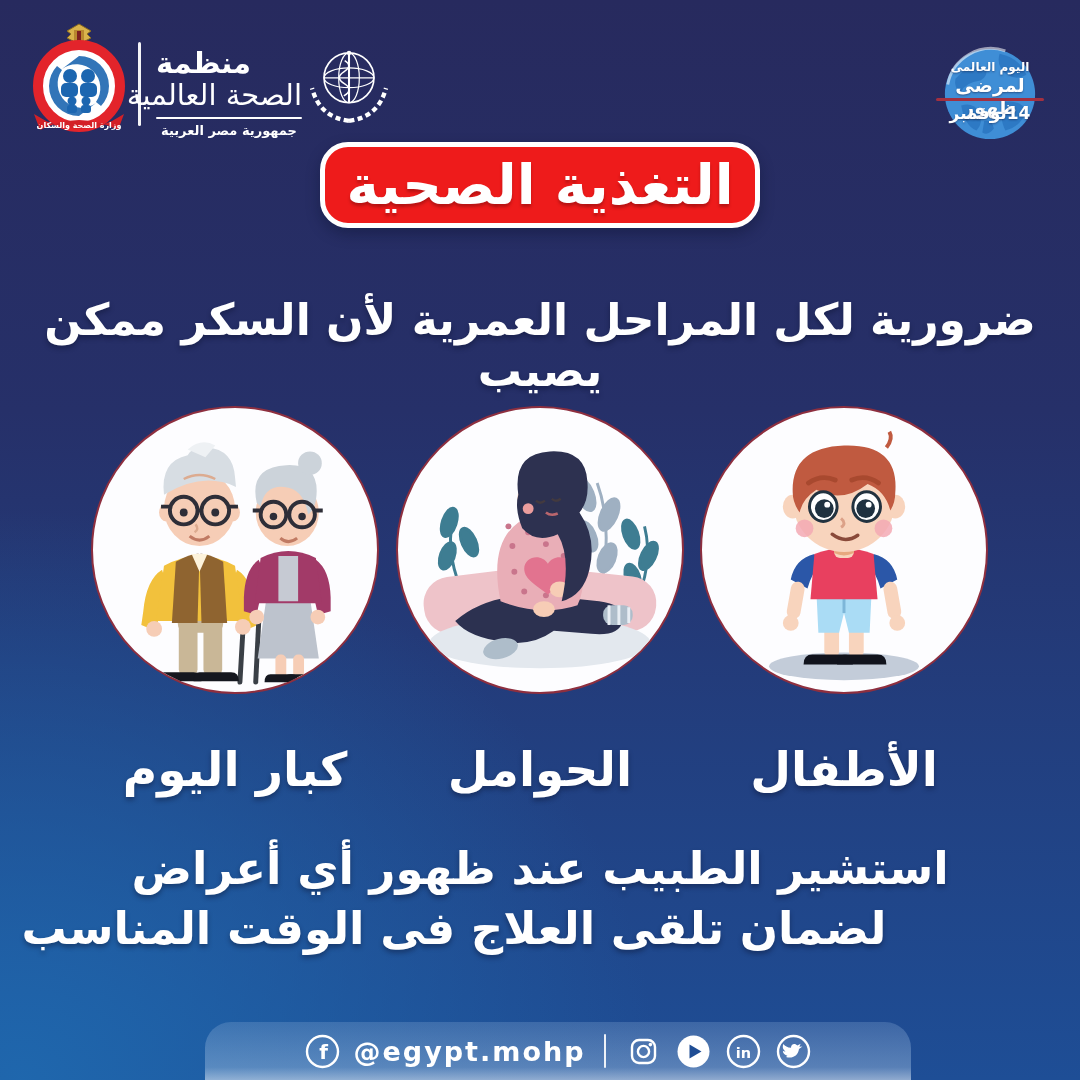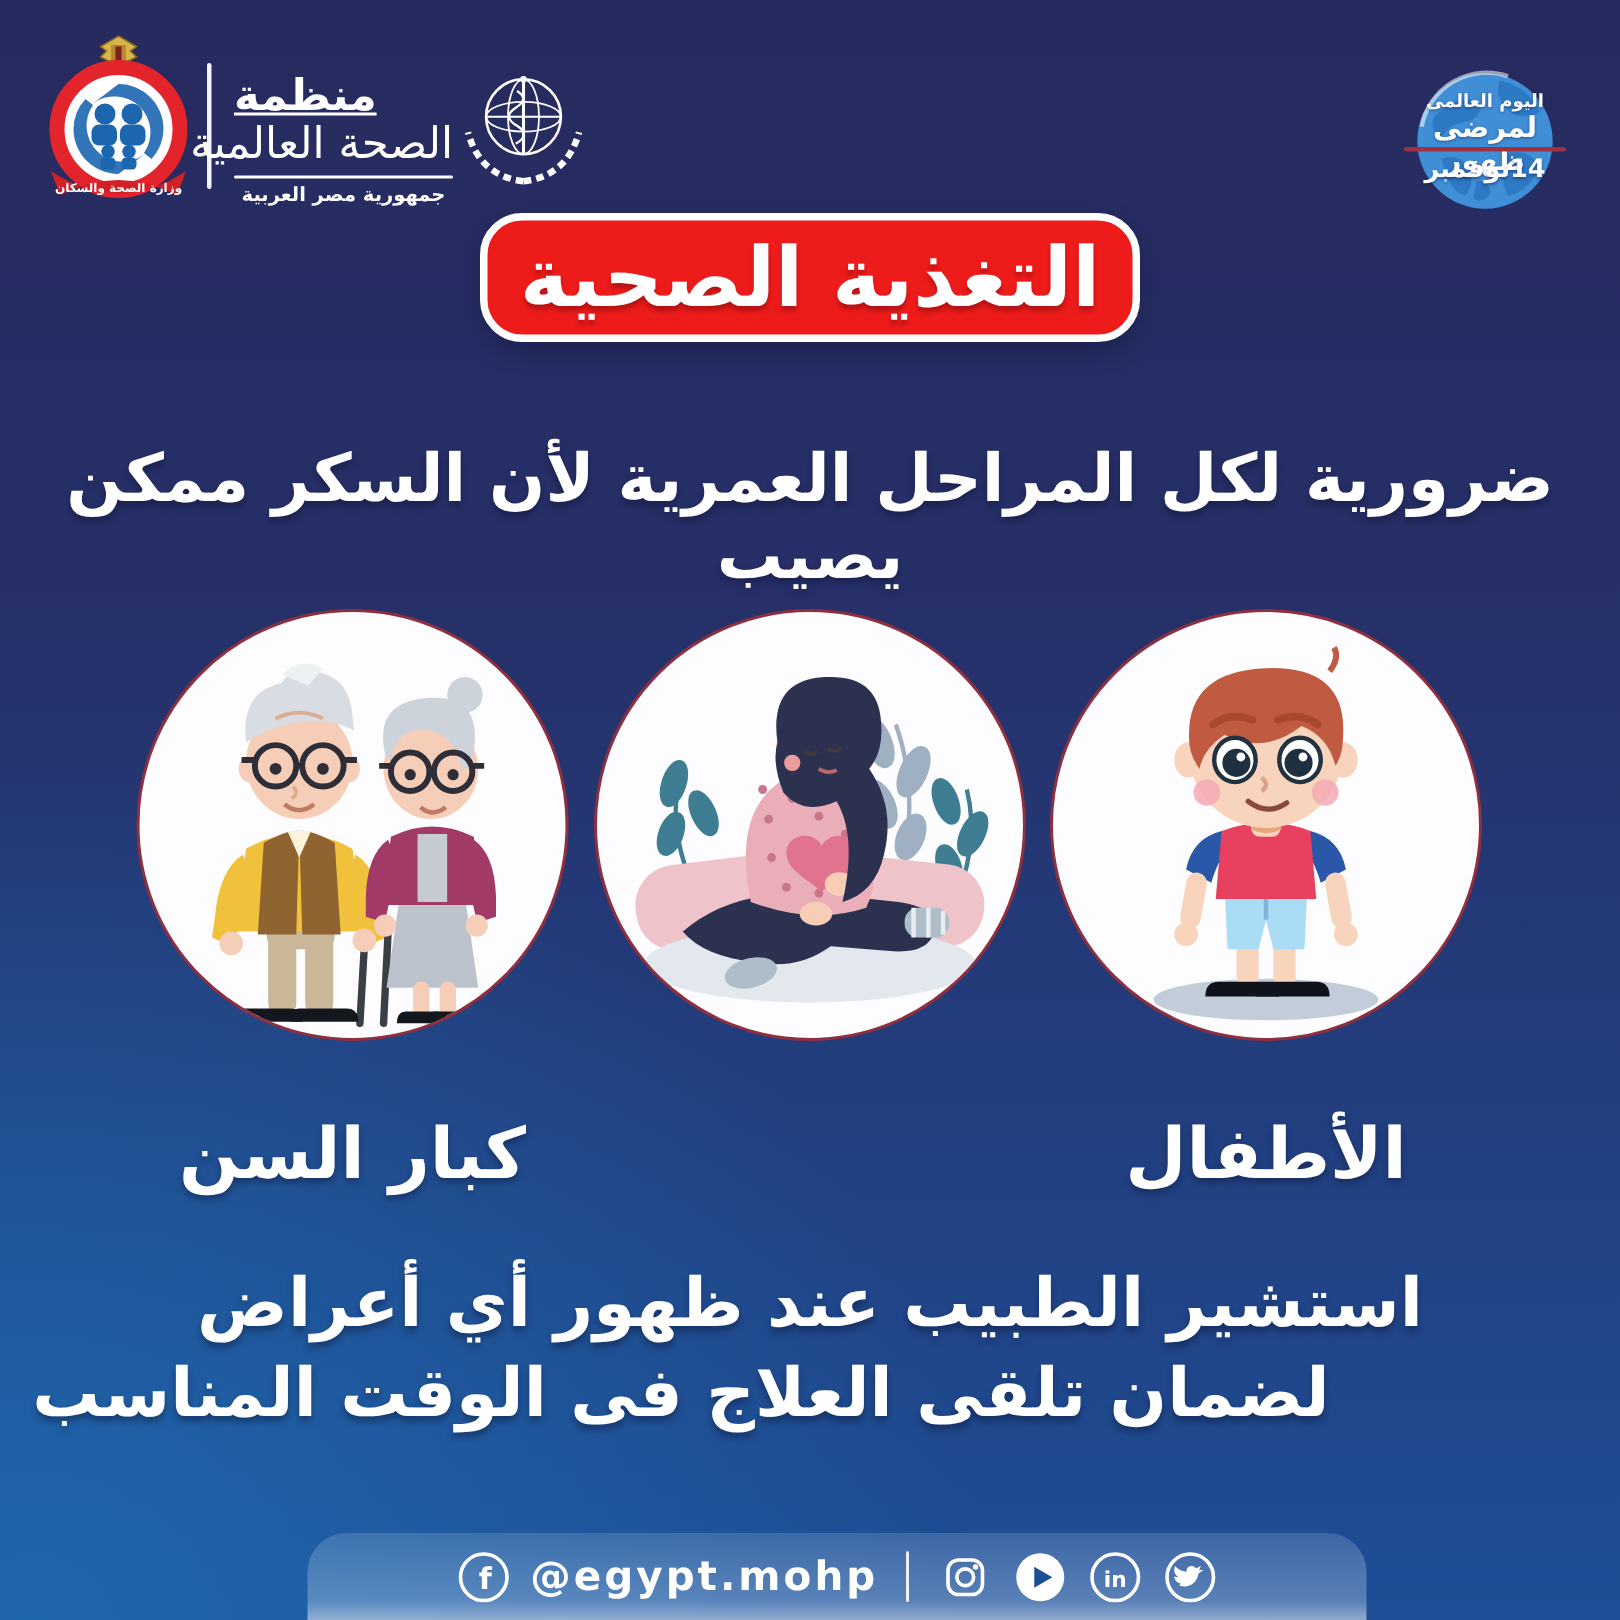--- a/index.html
+++ b/index.html
@@ -9,21 +9,21 @@
     background:
       radial-gradient(95% 85% at 2% 100%, rgba(31,104,174,.95) 0%, rgba(31,104,174,0) 62%),
       linear-gradient(180deg,#272a5e 0%,#263069 38%,#1e4e96 100%);
   }
   .abs{position:absolute;}
   
   .moh-logo{left:24px;top:22px;width:110px;height:118px;}
   .header-divider{left:138px;top:42px;width:3px;height:84px;background:#fff;border-radius:2px;opacity:.95;}
   .who{left:156px;top:40px;width:236px;display:flex;align-items:flex-start;}
   .who-text{width:146px;direction:rtl;text-align:left;margin-top:8px;}
-  .who-l1{font-size:29px;font-weight:bold;line-height:30px;text-align:left;text-decoration:underline;}
+  .who-l1{font-size:29px;font-weight:bold;line-height:30px;text-align:left;}
   .who-l2{font-size:29px;font-weight:normal;line-height:34px;white-space:nowrap;text-align:left;}
   .who-rule{height:2px;background:#fff;margin:5px 0 4px 0;border-radius:1px;}
   .who-l3{font-size:13px;font-weight:bold;text-align:center;white-space:nowrap;direction:rtl;}
   .who-emblem{width:86px;height:98px;margin-left:4px;}
   .badge{left:926px;top:36px;width:128px;height:120px;}
   .badge-globe{position:absolute;left:16px;top:10px;width:96px;height:96px;}
   .badge-text{position:absolute;left:0;top:0;width:100%;text-align:center;direction:rtl;}
   .badge-l1{position:absolute;top:24px;width:100%;font-size:12px;font-weight:bold;text-shadow:0 1px 2px rgba(20,30,70,.5);}
   .badge-l2{position:absolute;top:38px;width:100%;font-size:19px;font-weight:bold;text-shadow:0 1px 2px rgba(20,30,70,.5);}
   .badge-rule{position:absolute;top:62px;left:10px;right:10px;height:3px;background:#a33040;border-radius:2px;}
@@ -276,21 +276,22 @@
         <circle cx="166" cy="102" r="9.5" fill="#1f3140"></circle>
       <circle cx="127" cy="98" r="3" fill="#ffffff"></circle>
         <circle cx="169" cy="98" r="3" fill="#ffffff"></circle>
       <circle cx="104" cy="122" r="9" fill="#f3a9b4" opacity=".85"></circle>
       <circle cx="184" cy="122" r="9" fill="#f3a9b4" opacity=".85"></circle>
       <path d="M141 112 q6 5 0 9" stroke="#dcA188" stroke-width="3" fill="none"></path>
       <path d="M132 128 q13 10 26 1" stroke="#8a4a3a" stroke-width="3.5" fill="none" stroke-linecap="round"></path>
     </svg>
   </div>
 
-  <div class="abs group-label gl-0">كبار السن</div>
+  <div class="abs group-label gl-0">كبار اليوم</div>
+  <div class="abs group-label gl-1">الحوامل</div>
   <div class="abs group-label gl-2">الأطفال</div>
 
   <div class="abs advice1">استشير الطبيب عند ظهور أي أعراض</div>
   <div class="abs advice2">لضمان تلقى العلاج فى الوقت المناسب</div>
 
   <div class="abs footer-bar">
     <svg class="soc-icon" viewBox="0 0 37 37">
       <circle cx="18.5" cy="18.5" r="15.5" fill="none" stroke="#fff" stroke-width="2.4"></circle>
       <text x="19.5" y="26" text-anchor="middle" font-size="20" font-weight="bold" fill="#fff" font-family="DejaVu Sans, sans-serif">f</text>
     </svg>

